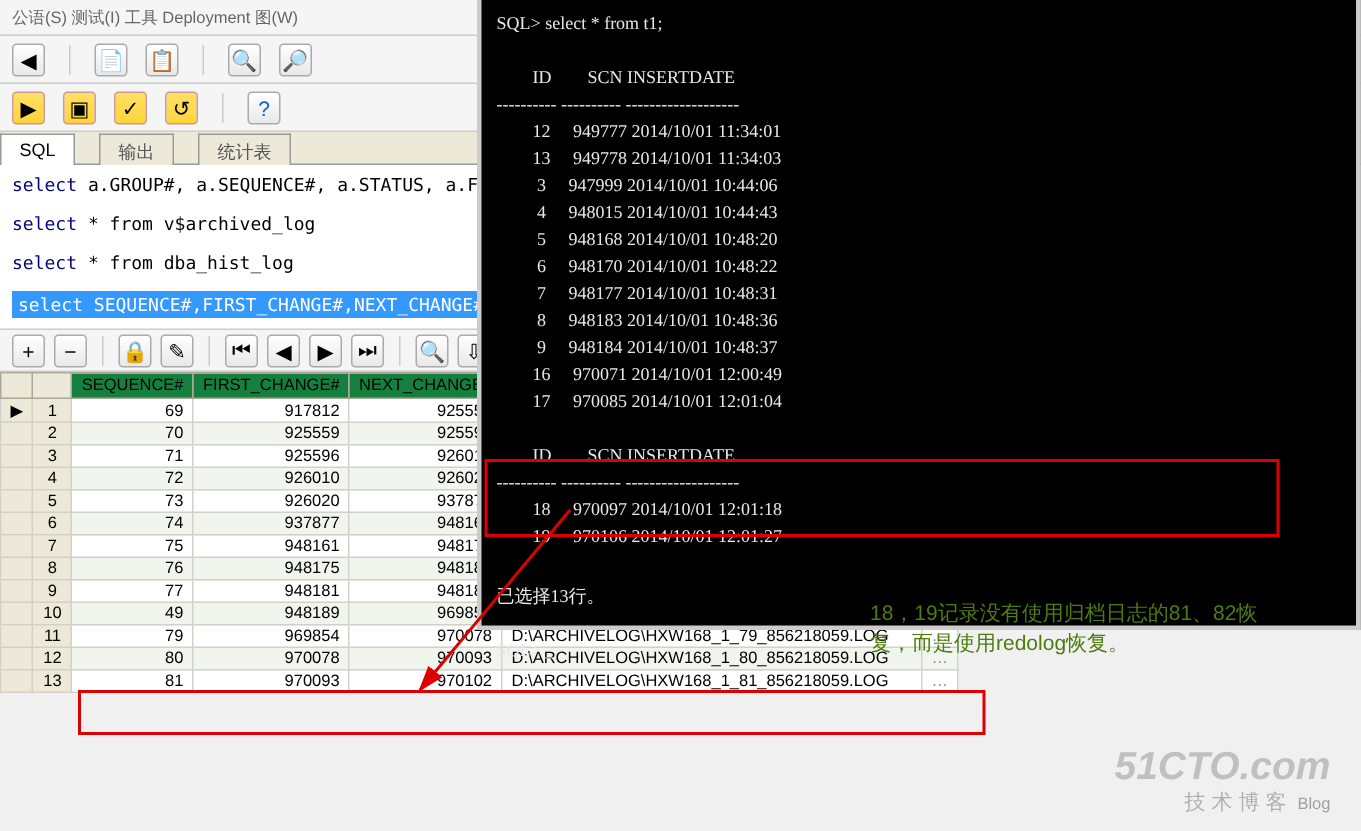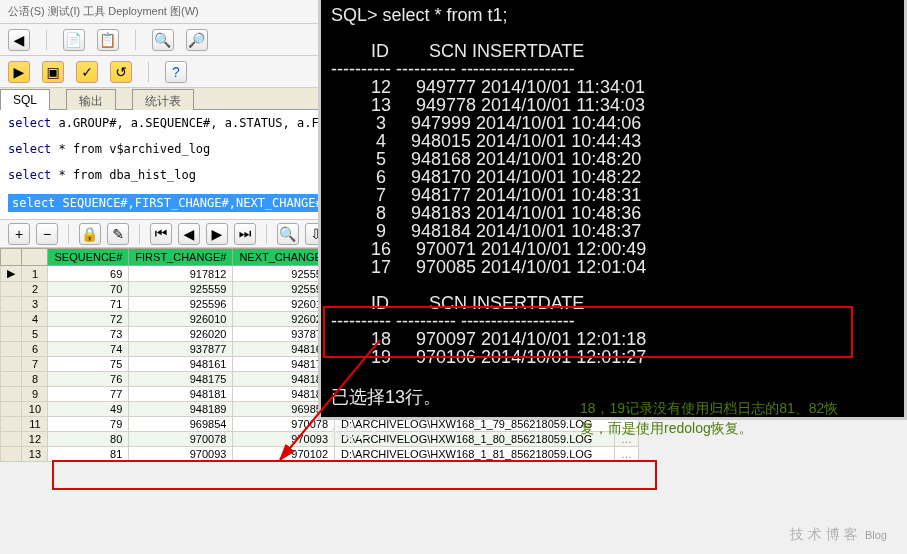--- a/index.html
+++ b/index.html
@@ -19,33 +19,33 @@
 
 .sql-pane { background: #fff; padding: 4px; font-family: Consolas, monospace; font-size: 12px; border-bottom: 1px solid #ccc; height: 110px; overflow: hidden; }
 .sql-line { padding: 2px 4px; white-space: nowrap; }
 .sql-keyword { color: #000080; }
 .sql-highlight { background: #3399ff; color: #fff; padding: 2px 4px; display: inline-block; }
 
 .grid-toolbar { background: #f5f5f5; border-bottom: 1px solid #ccc; padding: 4px 8px; display: flex; gap: 6px; height: 28px; align-items: center; }
 
 .grid-wrap { position: relative; }
 .grid { border-collapse: collapse; background: #fff; font-size: 11px; font-family: Tahoma, sans-serif; }
-.grid th { background: #22c55e; border: 1px solid #aca899; padding: 2px 6px; text-align: right; font-weight: normal; }
+.grid th { background: #15803d; border: 1px solid #aca899; padding: 2px 6px; text-align: right; font-weight: normal; }
 .grid td { border: 1px solid #d4d0c8; padding: 1px 6px; text-align: right; }
 .grid td.left { text-align: left; }
 .grid tr.even { background: #f0f5ee; }
 .grid .rownum { background: #ece9d8; text-align: center; width: 26px; }
 .grid .arrow { background: #ece9d8; width: 14px; text-align: center; }
 .ellipsis { color: #888; }
 
 .red-box1 { position: absolute; border: 2px solid #d00; left: 52px; top: 460px; width: 605px; height: 30px; pointer-events: none; }
 .red-box2 { position: absolute; border: 2px solid #d00; left: 323px; top: 306px; width: 530px; height: 52px; pointer-events: none; }
 .red-arrow { position: absolute; left: 270px; top: 330px; width: 120px; height: 140px; pointer-events: none; }
 
-.terminal { position: absolute; top: 0; left: 318px; width: 589px; height: 420px; background: #000; color: #e8e8e8; font-family: Liberation Sans, sans-serif; font-size: 18px; padding: 6px 10px; line-height: 18px; border: 3px solid #ccc; border-top: none; }
+.terminal { position: absolute; top: 0; left: 318px; width: 589px; height: 420px; background: #000; color: #e8e8e8; font-family: Liberation Serif, serif; font-size: 12px; padding: 6px 10px; line-height: 18px; border: 3px solid #ccc; border-top: none; }
 .terminal pre { font-family: inherit; }
 .terminal-status { color: #e8e8e8; margin-top: 4px; }
 
 .annotation { position: absolute; color: #4d7c0f; font-size: 14px; font-family: SimSun, sans-serif; left: 580px; top: 398px; line-height: 20px; }
 
 .watermark { position: absolute; right: 20px; bottom: 10px; text-align: right; color: #aaa; font-family: Arial, sans-serif; opacity: 0.9; }
 .watermark .big { font-size: 26px; font-weight: bold; font-style: italic; color: #bbb; }
 .watermark .small { font-size: 14px; color: #aaa; letter-spacing: 4px; }
 .watermark .blog { font-size: 11px; color: #999; }
 
@@ -278,14 +278,15 @@
     </defs>
   <line x1="110" y1="10" x2="10" y2="130" stroke="#d00" stroke-width="2" marker-end="url(#ah)"></line>
 </svg>
 
 <div class="annotation">
   <div>18，19记录没有使用归档日志的81、82恢</div>
   <div>复，而是使用redolog恢复。</div>
 </div>
 
 <div class="watermark">
+  <div class="big">51CTO.com</div>
   <div><span class="small">技术博客</span> <span class="blog">Blog</span></div>
 </div>
 
 </body></html>

